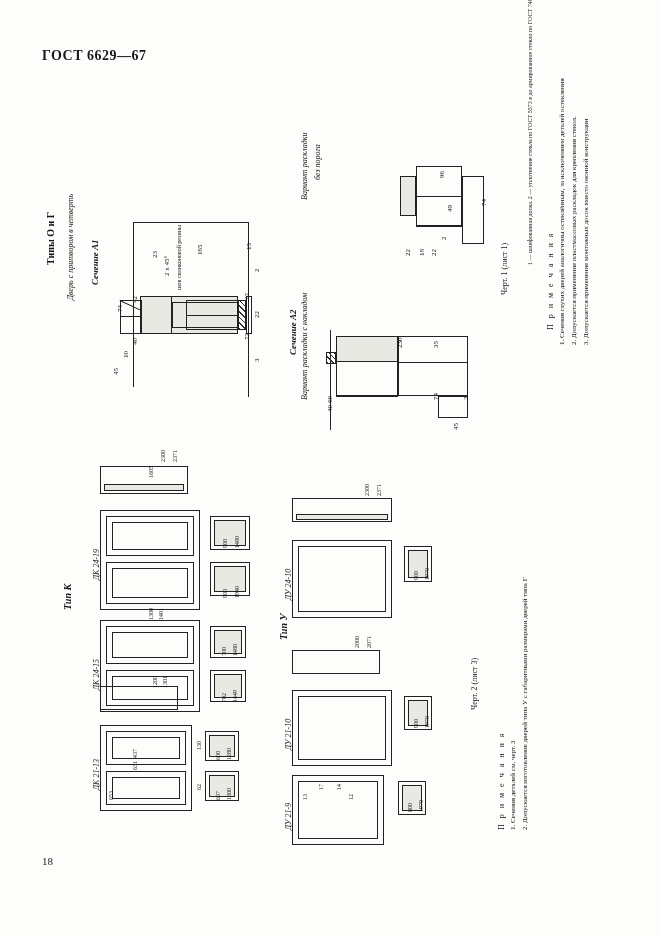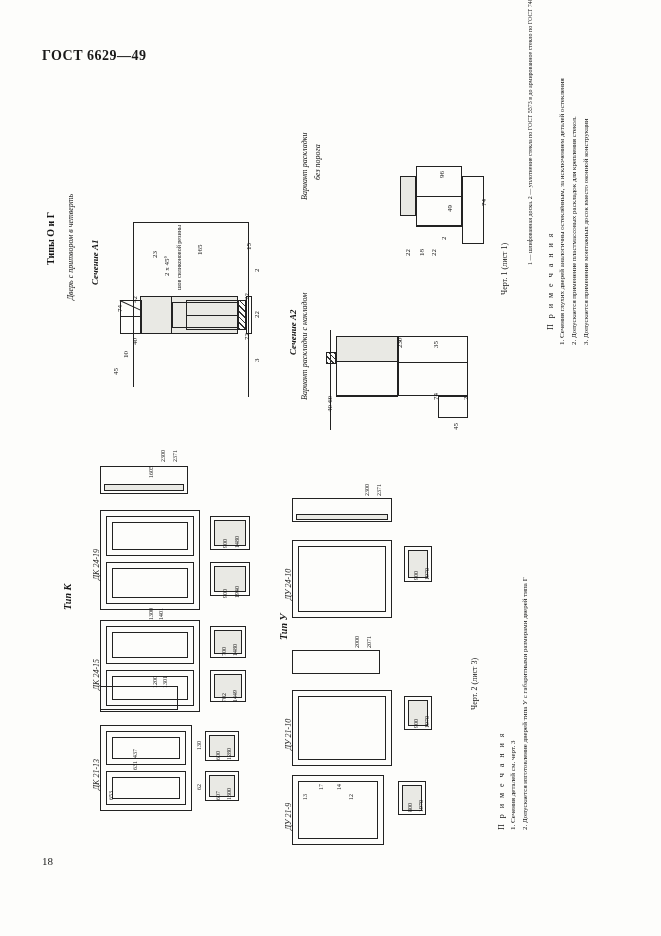--- a/index.html
+++ b/index.html
@@ -75,21 +75,21 @@
   .notes-title {
     font-size: 7px;
     letter-spacing: 2px;
   }
 </style>
 </head>
 <body>
 
 <div class="page">
 
-  <div class="std-header">ГОСТ 6629—49</div>
+  <div class="std-header">ГОСТ 6629—67</div>
   <div class="page-num">18</div>
 
   <div>
 
     <div style="position:absolute; left:45px; top:265px;">
       <div class="rot90 lbl s10 b">Типы О и Г</div>
     </div>
     <div style="position:absolute; left:66px; top:300px;">
       <div class="rot90 lbl s8 i">Дверь с притвором в четверть</div>
     </div>

